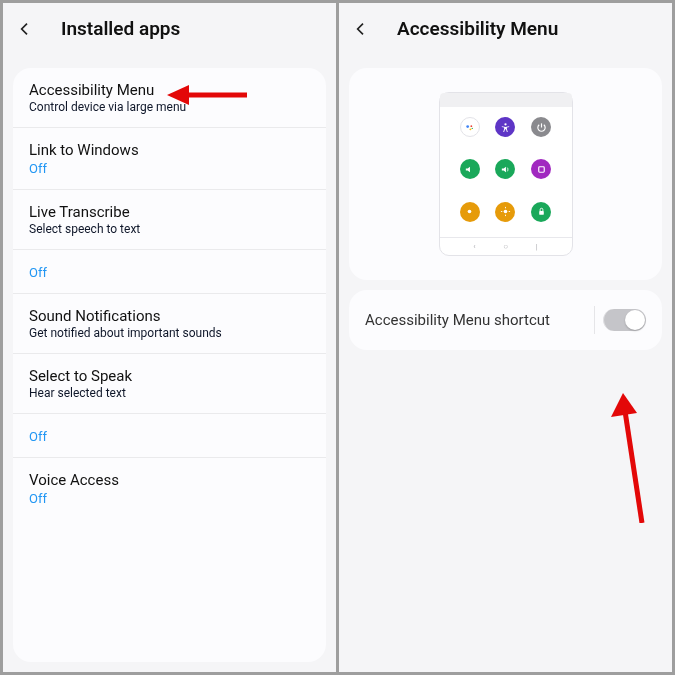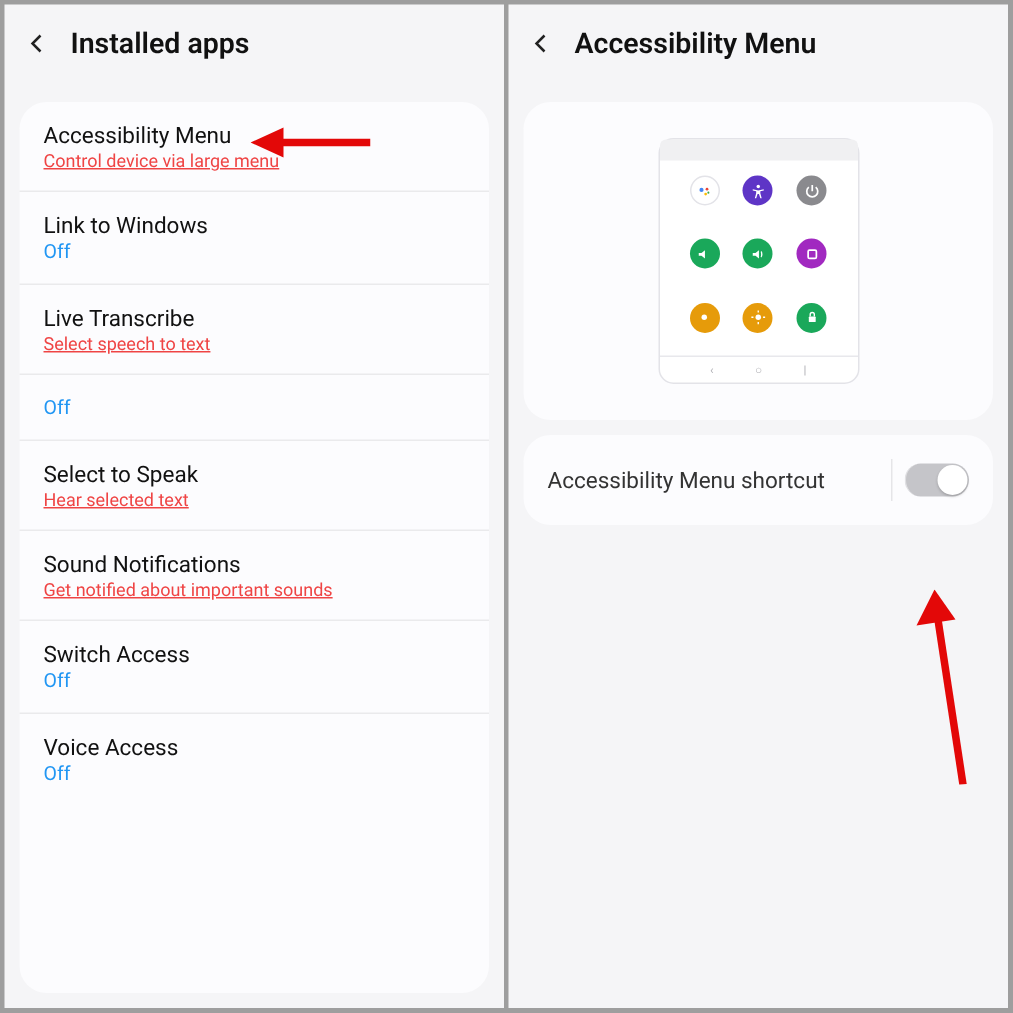--- a/index.html
+++ b/index.html
@@ -16,21 +16,21 @@
       background: #f5f5f7;
       flex: 1;
       display: flex;
       flex-direction: column;
       overflow: hidden;
     }
     .header {
       display: flex;
       align-items: center;
       padding: 14px 18px 14px 14px;
-      gap: 14px;
+      gap: 28px;
     }
     .back-icon {
       width: 16px;
       height: 16px;
       display: flex;
       align-items: center;
       justify-content: center;
     }
     .header-title {
       font-size: 19px;
@@ -50,23 +50,22 @@
     .list-item:last-child { border-bottom: none; }
     .item-title {
       font-size: 15px;
       color: #111;
       font-weight: 400;
       display: flex;
       align-items: flex-start;
     }
     .item-sub {
       font-size: 12px;
-      color: #ef4444;
+      color: #0f172a;
       margin-top: 1px;
-      text-decoration: underline;
     }
     .off {
       font-size: 13px;
       color: #2196f3;
       margin-top: 2px;
     }
     .dot {
       width: 5px;
       height: 5px;
       background: #ff7a00;
@@ -212,29 +211,28 @@
       <div class="off">Off</div>
     </div>
     <div class="list-item">
       <div class="item-title">Live Transcribe</div>
       <div class="item-sub">Select speech to text</div>
     </div>
     <div class="list-item">
       <div class="off">Off</div>
     </div>
     <div class="list-item">
+      <div class="item-title">Sound Notifications</div>
+      <div class="item-sub">Get notified about important sounds</div>
+    </div>
+    <div class="list-item">
       <div class="item-title">Select to Speak</div>
       <div class="item-sub">Hear selected text</div>
     </div>
     <div class="list-item">
-      <div class="item-title">Sound Notifications</div>
-      <div class="item-sub">Get notified about important sounds</div>
-    </div>
-    <div class="list-item">
-      <div class="item-title">Switch Access</div>
       <div class="off">Off</div>
     </div>
     <div class="list-item">
       <div class="item-title">Voice Access</div>
       <div class="off">Off</div>
     </div>
   </div>
 
   <svg class="arrow1" width="80" height="30" viewBox="0 0 80 30">
     <line x1="80" y1="15" x2="14" y2="15" stroke="#e30808" stroke-width="5"></line>

